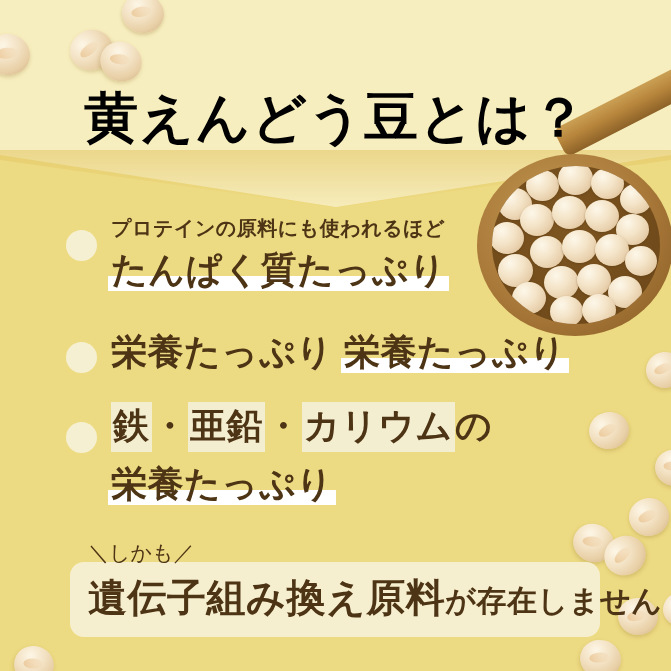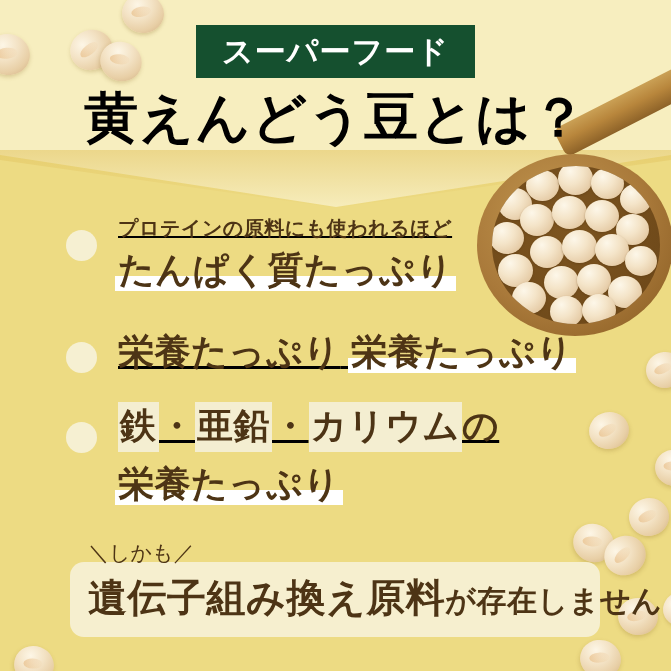--- a/index.html
+++ b/index.html
@@ -154,23 +154,22 @@
   }
   .dot {
     position: absolute;
     left: 0;
     width: 31px; height: 31px;
     border-radius: 50%;
     background: #f6f0d2;
   }
   .bullet-body {
     position: absolute;
-    left: 52px;
-    white-space: nowrap;
-    text-decoration: underline;
+    left: 45px;
+    white-space: nowrap;
   }
   .kicker {
     color: #4d3415;
     font-size: 20px;
     font-weight: bold;
     line-height: 1;
     letter-spacing: 0.5px;
   }
   .big {
     position: relative;
@@ -294,23 +293,20 @@
       <div class="spoon-pea" style="left:133px; top:80px;  width:32px; height:30px;"></div>
       <div class="spoon-pea" style="left:20px;  top:116px; width:34px; height:32px;"></div>
       <div class="spoon-pea" style="left:52px;  top:100px; width:35px; height:33px;"></div>
       <div class="spoon-pea" style="left:85px;  top:98px;  width:34px; height:32px;"></div>
       <div class="spoon-pea" style="left:116px; top:110px; width:34px; height:32px;"></div>
       <div class="spoon-pea" style="left:58px;  top:130px; width:33px; height:31px;"></div>
       <div class="spoon-pea" style="left:90px;  top:128px; width:34px; height:32px;"></div>
     </div>
   </div>
 
-  <div class="badge">
-    <span class="badge-text">スーパーフード</span>
-  </div>
 
   <div class="title">黄えんどう豆とは？</div>
 
   <div class="bullets">
 
     <div class="bullet-row" style="top:6px;">
       <div class="dot" style="top:12px;"></div>
       <div class="bullet-body">
         <div class="kicker">プロテインの原料にも使われるほど</div>
         <div class="big" style="margin-top:14px;text-align:center;">

